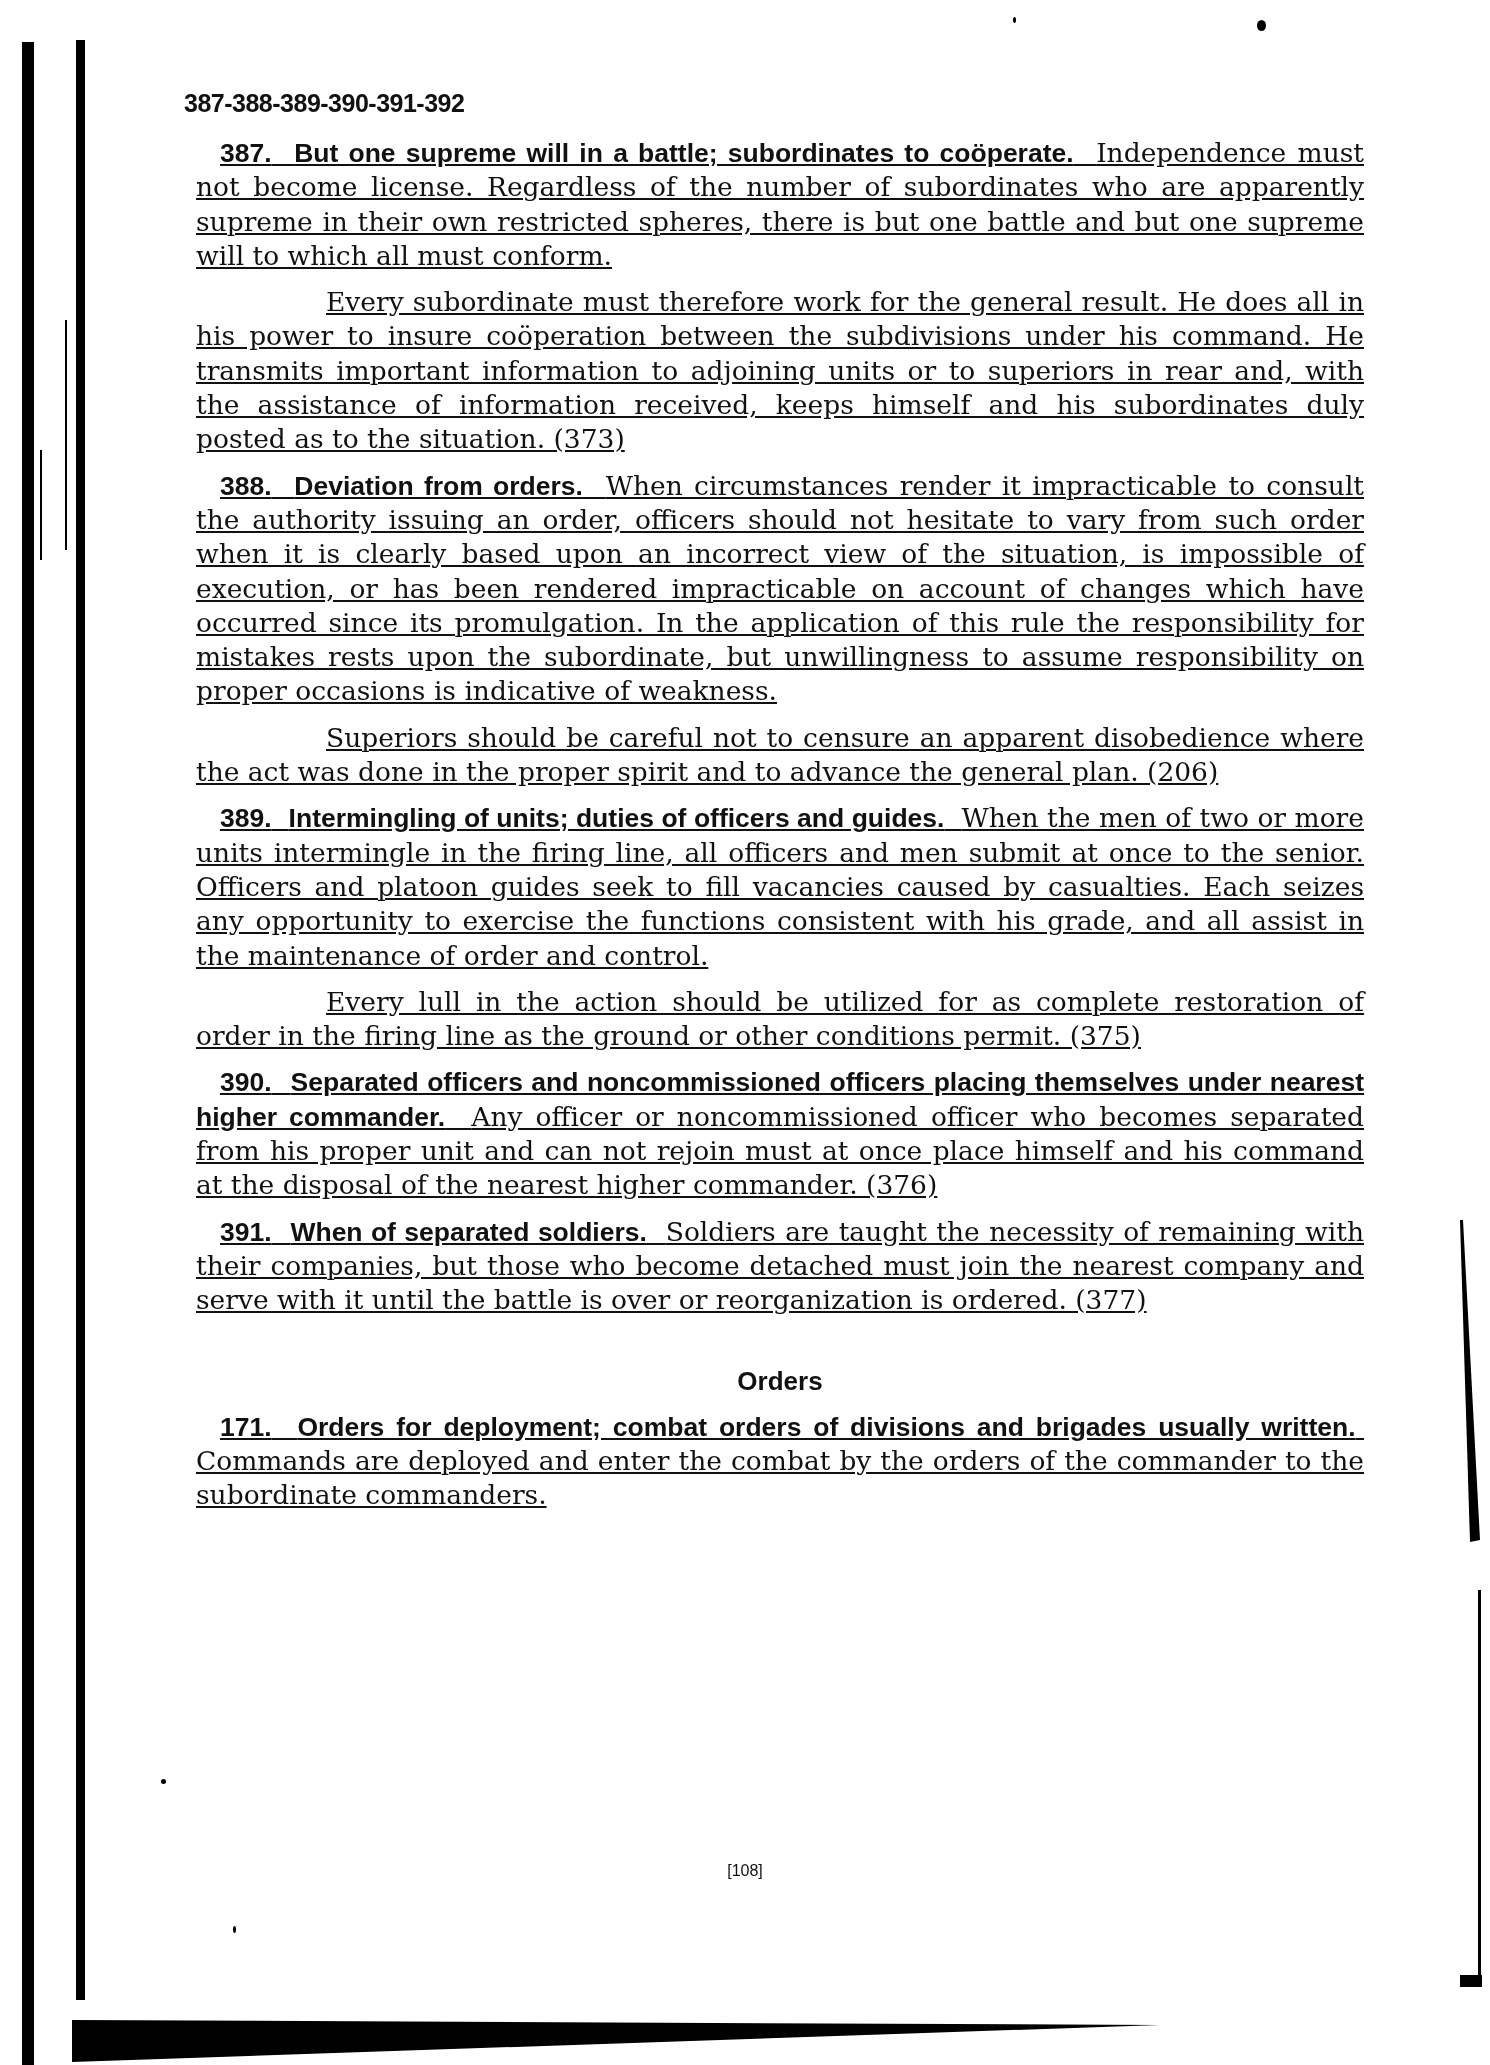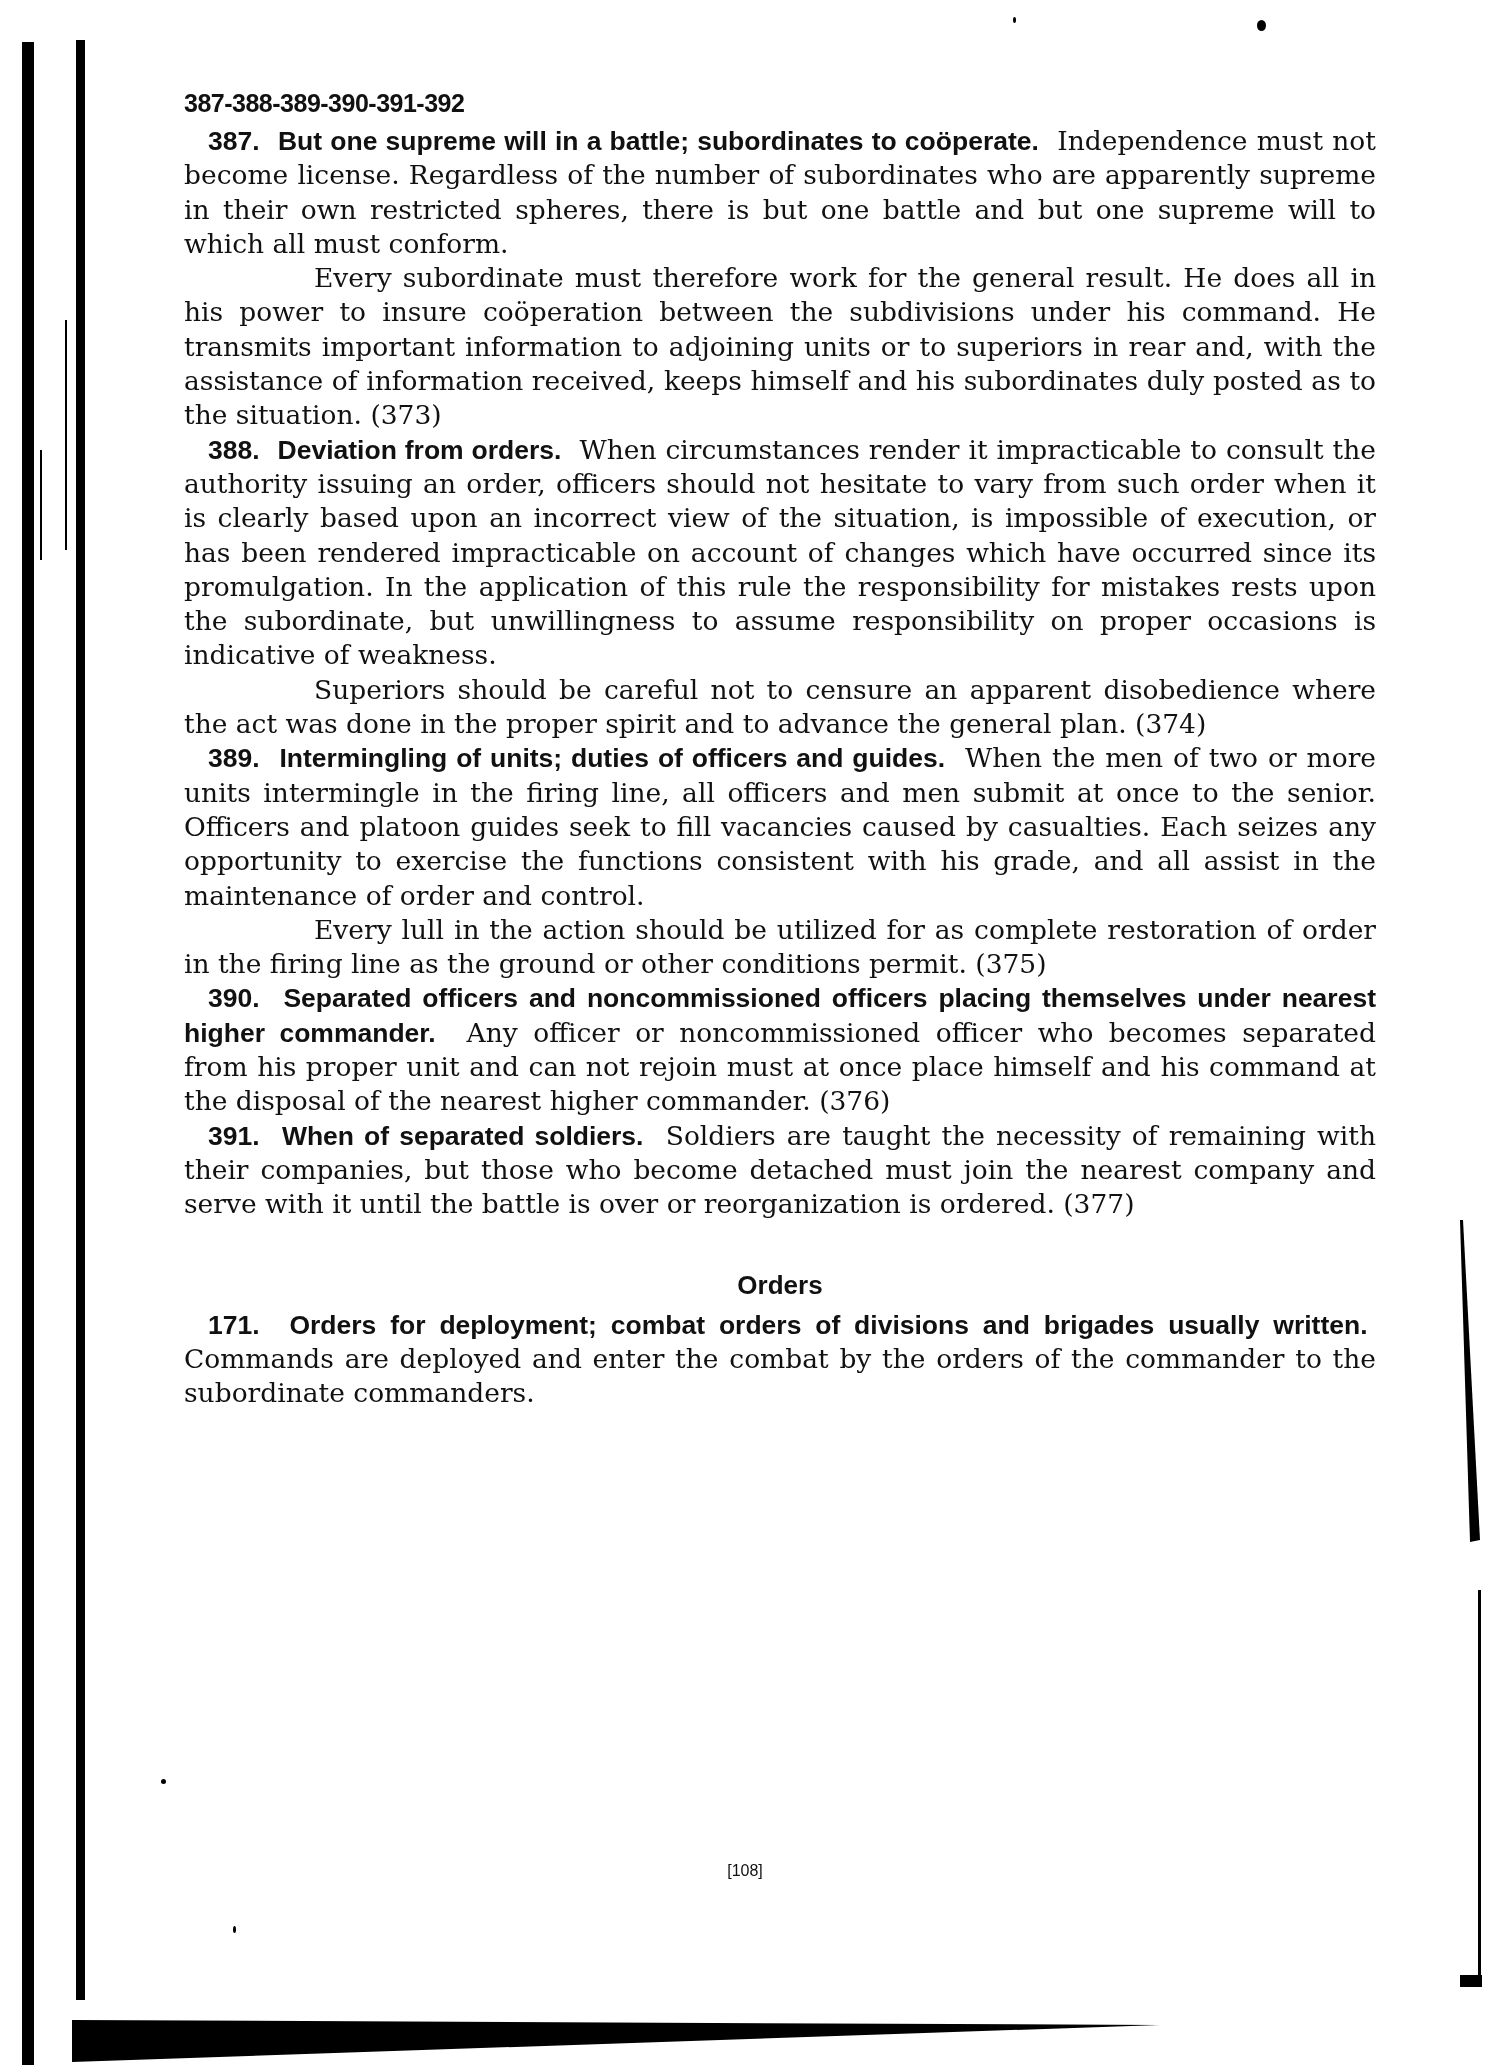--- a/index.html
+++ b/index.html
@@ -7,21 +7,21 @@
          font-family:"DejaVu Serif","Liberation Serif",serif; color:#111; }
   .page { position:absolute; left:0; top:0; width:1347px; height:2065px; }
 
   
   .bar { position:absolute; background:#000; }
   .speck { position:absolute; background:#000; border-radius:50%; }
 
   .content { position:absolute; left:184px; top:82px; width:1192px; }
   .running-head { font-family:"Liberation Sans","DejaVu Sans",sans-serif; font-weight:bold;
                   font-size:25px; letter-spacing:-0.5px; height:42px; line-height:42px; }
-  .para { font-size:26.5px; line-height:34.3px; text-align:justify; margin:0; }
+  .para { font-size:26.5px; line-height:34.3px; text-align:justify; margin:12px;text-decoration:underline; }
   .para .num, .para .lead { font-weight:bold; font-family:"Liberation Sans","DejaVu Sans",sans-serif; }
   .para.sec { text-indent:24px; }
   .para.cont { text-indent:130px; }
   .section-heading { text-align:center; font-weight:bold; font-size:26px;
                      font-family:"Liberation Sans","DejaVu Sans",sans-serif;
                      margin:46px 0 6px; line-height:34px; }
   .folio { position:absolute; left:0; width:1490px; top:1862px; text-align:center;
            font-size:16px; font-family:"Liberation Sans","DejaVu Sans",sans-serif; }
 </style>
 </head>
@@ -48,21 +48,21 @@
   <div class="speck" style="left:161px;top:1779px;width:5px;height:5px;"></div>
   <div class="speck" style="left:233px;top:1926px;width:3px;height:7px;"></div>
 
   <div class="content">
     <div class="running-head">387-388-389-390-391-392</div>
 
     <p class="para sec"><span class="num">387.</span>&nbsp;&nbsp;<span class="lead">But one supreme will in a battle; subordinates to coöperate.</span>&nbsp; <span>Independence must not become license. Regardless of the number of subordinates who are apparently supreme in their own restricted spheres, there is but one battle and but one supreme will to which all must conform.</span></p>
     <p class="para cont">Every subordinate must therefore work for the general result. He does all in his power to insure coöperation between the subdivisions under his command. He transmits important information to adjoining units or to superiors in rear and, with the assistance of information received, keeps himself and his subordinates duly posted as to the situation. (373)</p>
 
     <p class="para sec"><span class="num">388.</span>&nbsp;&nbsp;<span class="lead">Deviation from orders.</span>&nbsp; <span>When circumstances render it impracticable to consult the authority issuing an order, officers should not hesitate to vary from such order when it is clearly based upon an incorrect view of the situation, is impossible of execution, or has been rendered impracticable on account of changes which have occurred since its promulgation. In the application of this rule the responsibility for mistakes rests upon the subordinate, but unwillingness to assume responsibility on proper occasions is indicative of weakness.</span></p>
-    <p class="para cont">Superiors should be careful not to censure an apparent disobedience where the act was done in the proper spirit and to advance the general plan. (374)</p>
+    <p class="para cont">Superiors should be careful not to censure an apparent disobedience where the act was done in the proper spirit and to advance the general plan. (206)</p>
 
     <p class="para sec"><span class="num">389.</span>&nbsp;&nbsp;<span class="lead">Intermingling of units; duties of officers and guides.</span>&nbsp; <span>When the men of two or more units intermingle in the firing line, all officers and men submit at once to the senior. Officers and platoon guides seek to fill vacancies caused by casualties. Each seizes any opportunity to exercise the functions consistent with his grade, and all assist in the maintenance of order and control.</span></p>
     <p class="para cont">Every lull in the action should be utilized for as complete restoration of order in the firing line as the ground or other conditions permit. (375)</p>
 
     <p class="para sec"><span class="num">390.</span>&nbsp;&nbsp;<span class="lead">Separated officers and noncommissioned officers placing themselves under nearest higher commander.</span>&nbsp; <span>Any officer or noncommissioned officer who becomes separated from his proper unit and can not rejoin must at once place himself and his command at the disposal of the nearest higher commander. (376)</span></p>
 
     <p class="para sec"><span class="num">391.</span>&nbsp;&nbsp;<span class="lead">When of separated soldiers.</span>&nbsp; <span>Soldiers are taught the necessity of remaining with their companies, but those who become detached must join the nearest company and serve with it until the battle is over or reorganization is ordered. (377)</span></p>
 
     <div class="section-heading">Orders</div>
 

